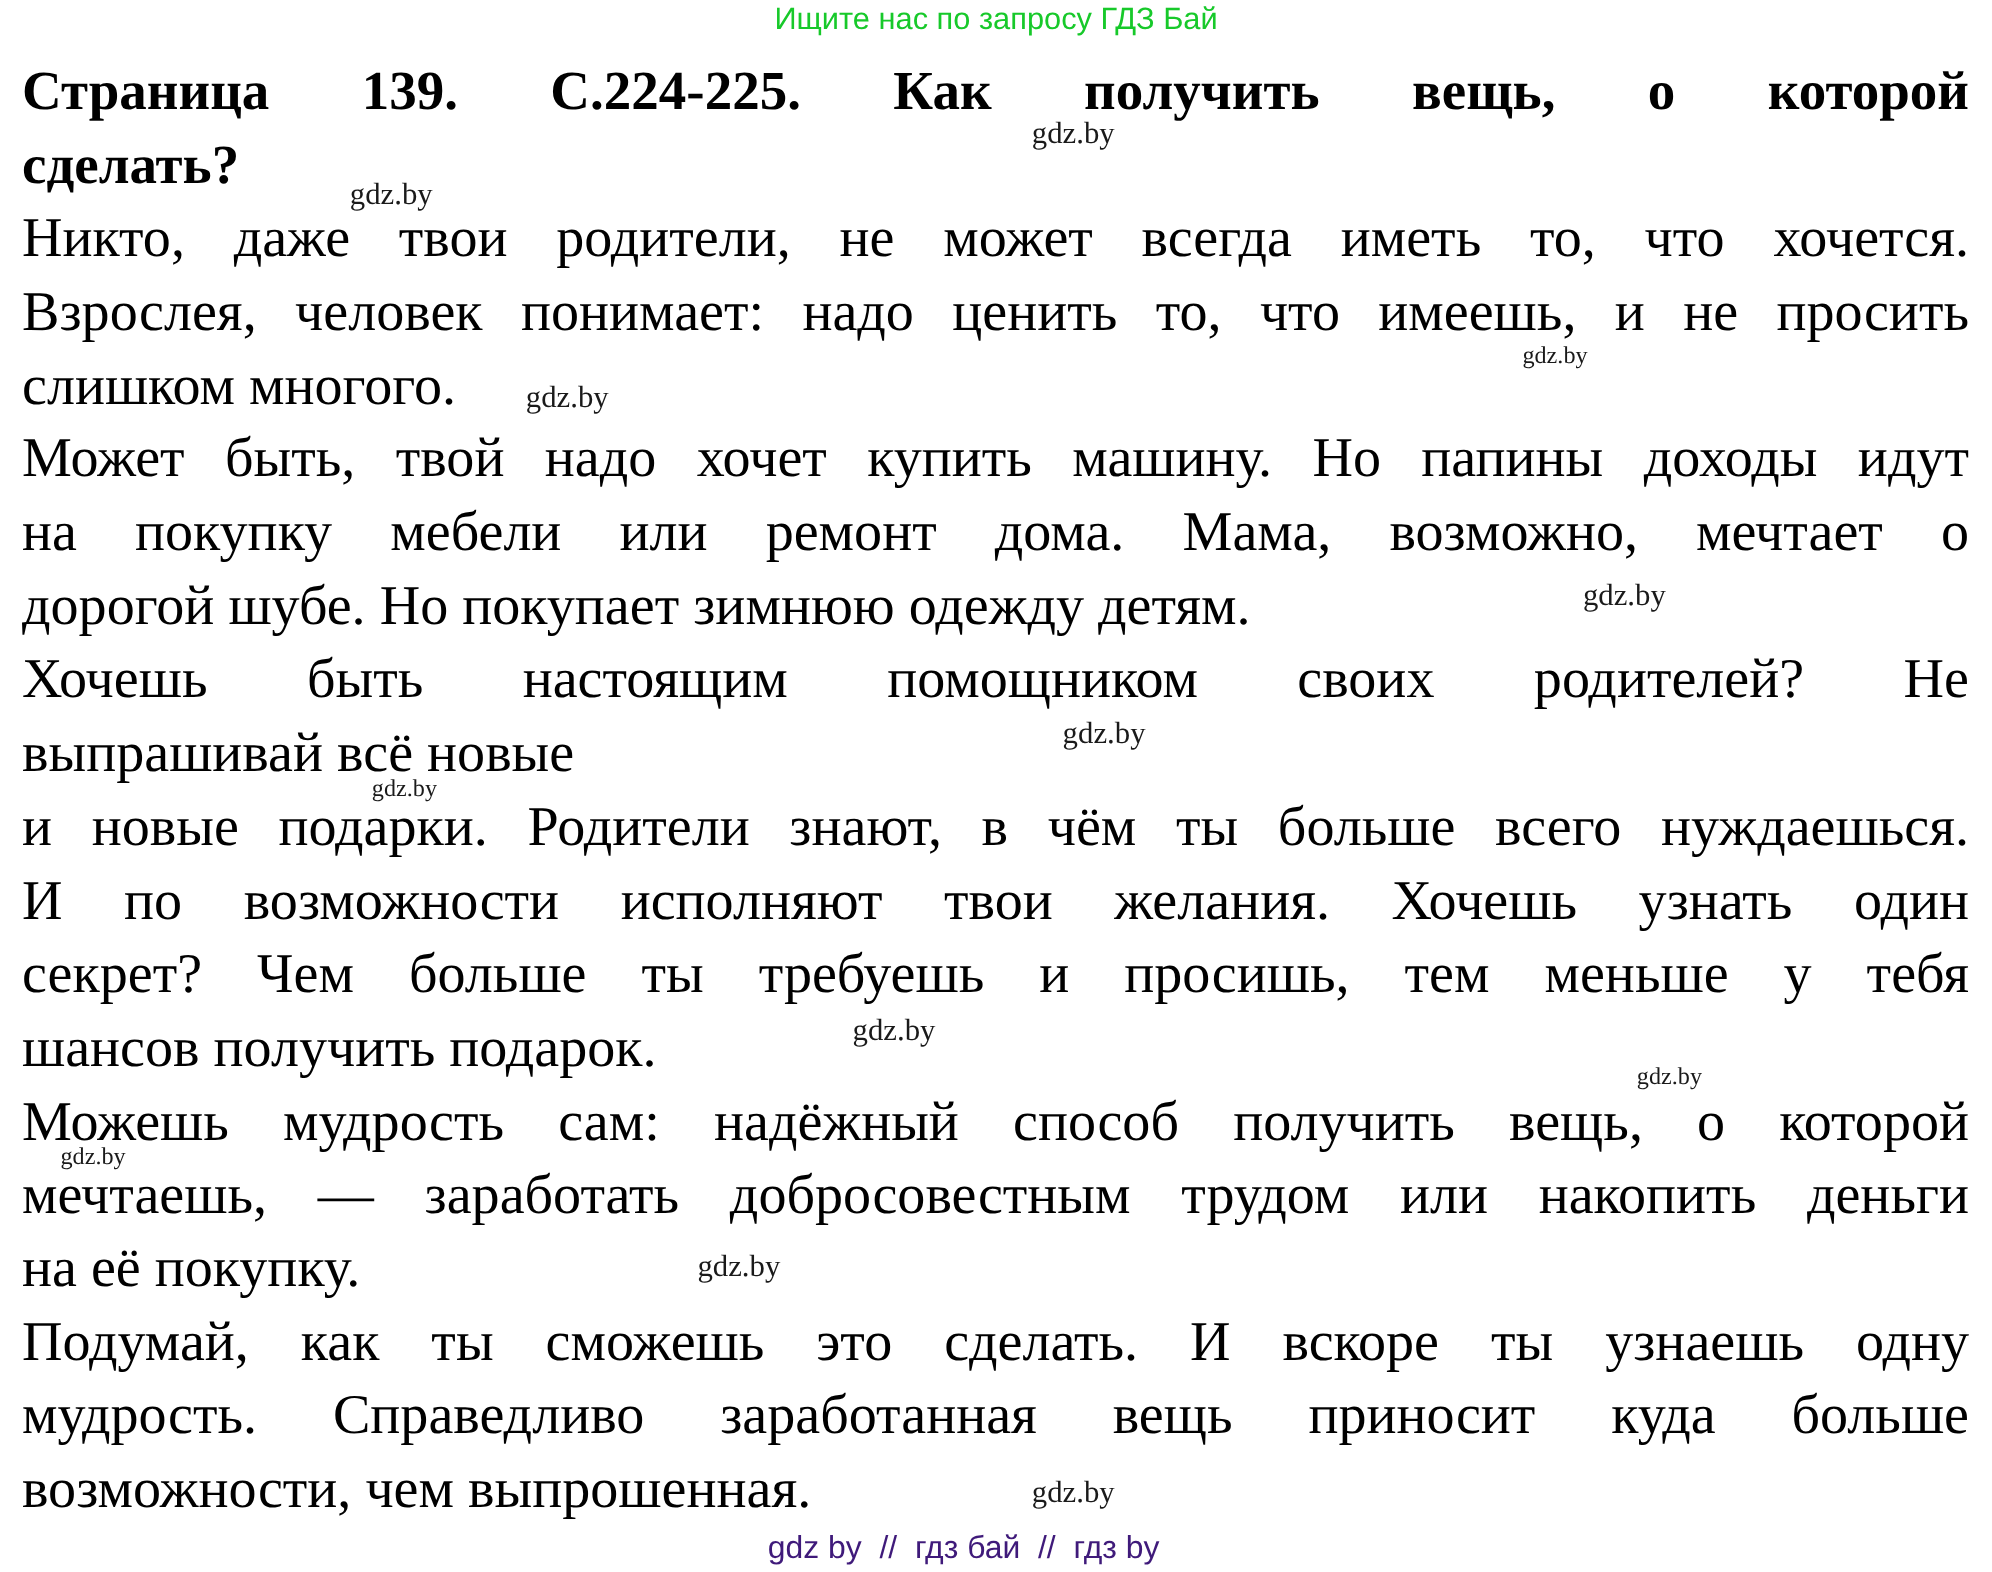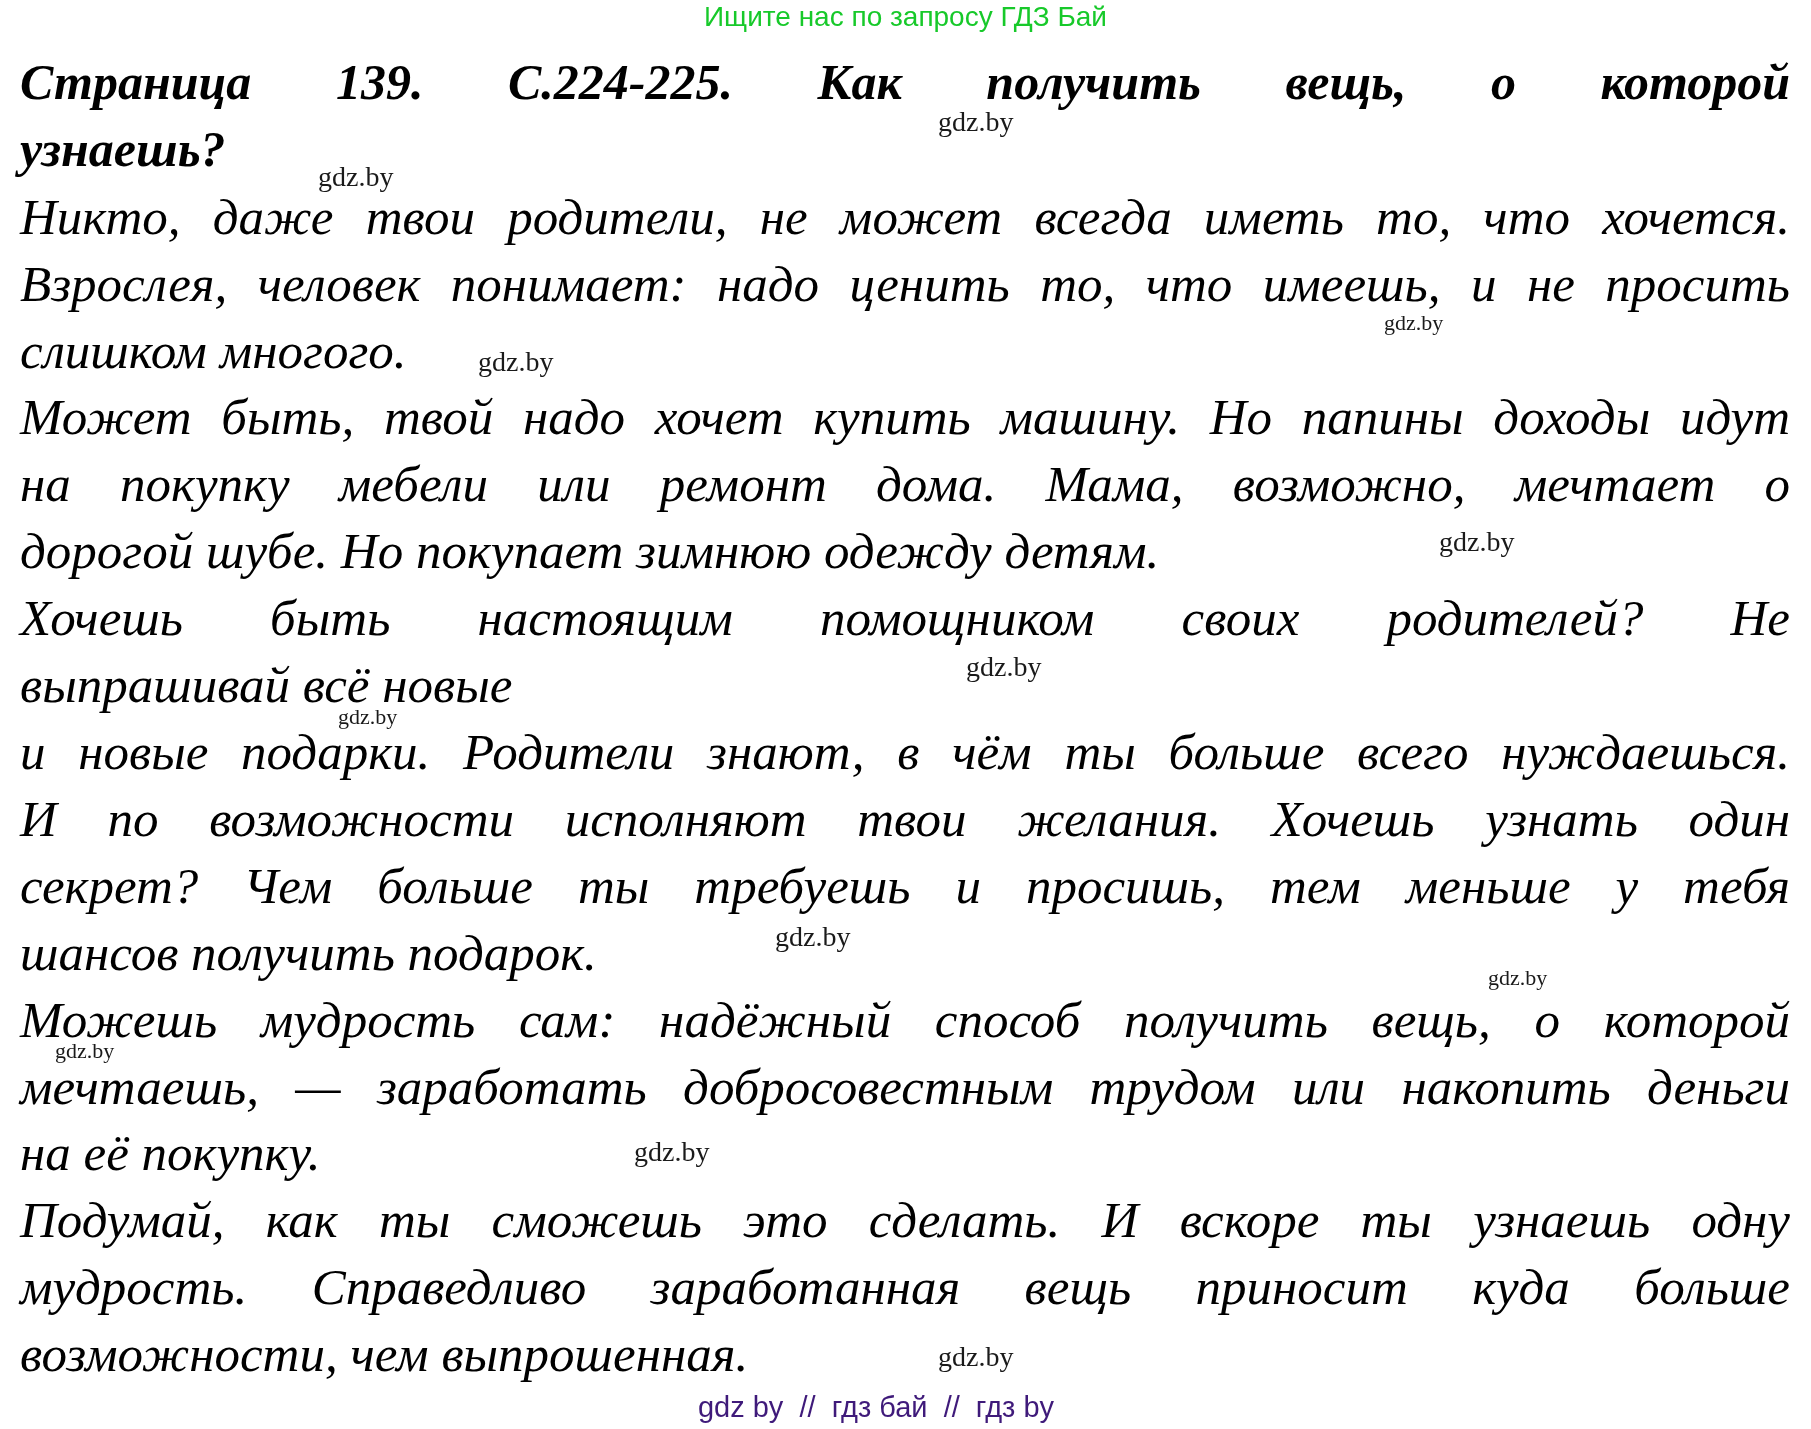--- a/index.html
+++ b/index.html
@@ -5,21 +5,21 @@
   html, body { margin: 0; padding: 0; background: #ffffff; }
   body { width: 1811px; height: 1429px; position: relative; overflow: hidden; }
   .banner {
     position: absolute; left: 0; top: 2px; width: 1811px; text-align: center;
     font-family: "Liberation Sans", sans-serif; font-size: 28px; line-height: 30px;
     color: #17c92a;
   }
   .line {
     position: absolute; left: 20px; width: 1770px; height: 67px;
     font-family: "Liberation Serif", serif; font-size: 51px; line-height: 67px;
-    color: #000; white-space: nowrap; overflow: visible; font-style: italic;
+    color: #000; white-space: nowrap; overflow: visible;
   }
   .line.j { text-align: justify; text-align-last: justify; }
   .line.title { font-weight: bold; font-size: 50px; }
   .wm {
     position: absolute; font-family: Liberation Serif, serif;
     color: #1a1a1a; white-space: nowrap; line-height: 1;
   }
   .wm.big { font-size: 28px; }
   .wm.small { font-size: 22px; }
   .footer {
@@ -27,21 +27,21 @@
     font-family: "Liberation Sans", sans-serif; font-size: 29px; line-height: 34px;
     color: #3f1a7a; white-space: pre;
   }
 </style>
 </head>
 <body>
 
 <div class="banner">Ищите нас по запросу ГДЗ Бай</div>
 
 <div class="line title j" style="top:49px">Страница 139. С.224-225. Как получить вещь, о которой</div>
-<div class="line title" style="top:116px">узнаешь?</div>
+<div class="line title" style="top:116px">сделать?</div>
 
 <div class="line j" style="top:184px">Никто, даже твои родители, не может всегда иметь то, что хочется.</div>
 <div class="line j" style="top:251px">Взрослея, человек понимает: надо ценить то, что имеешь, и не просить</div>
 <div class="line" style="top:318px">слишком многого.</div>
 <div class="line j" style="top:384px">Может быть, твой надо хочет купить машину. Но папины доходы идут</div>
 <div class="line j" style="top:451px">на покупку мебели или ремонт дома. Мама, возможно, мечтает о</div>
 <div class="line" style="top:518px">дорогой шубе. Но покупает зимнюю одежду детям.</div>
 <div class="line j" style="top:585px">Хочешь быть настоящим помощником своих родителей? Не</div>
 <div class="line" style="top:652px">выпрашивай всё новые</div>
 <div class="line j" style="top:719px">и новые подарки. Родители знают, в чём ты больше всего нуждаешься.</div>

